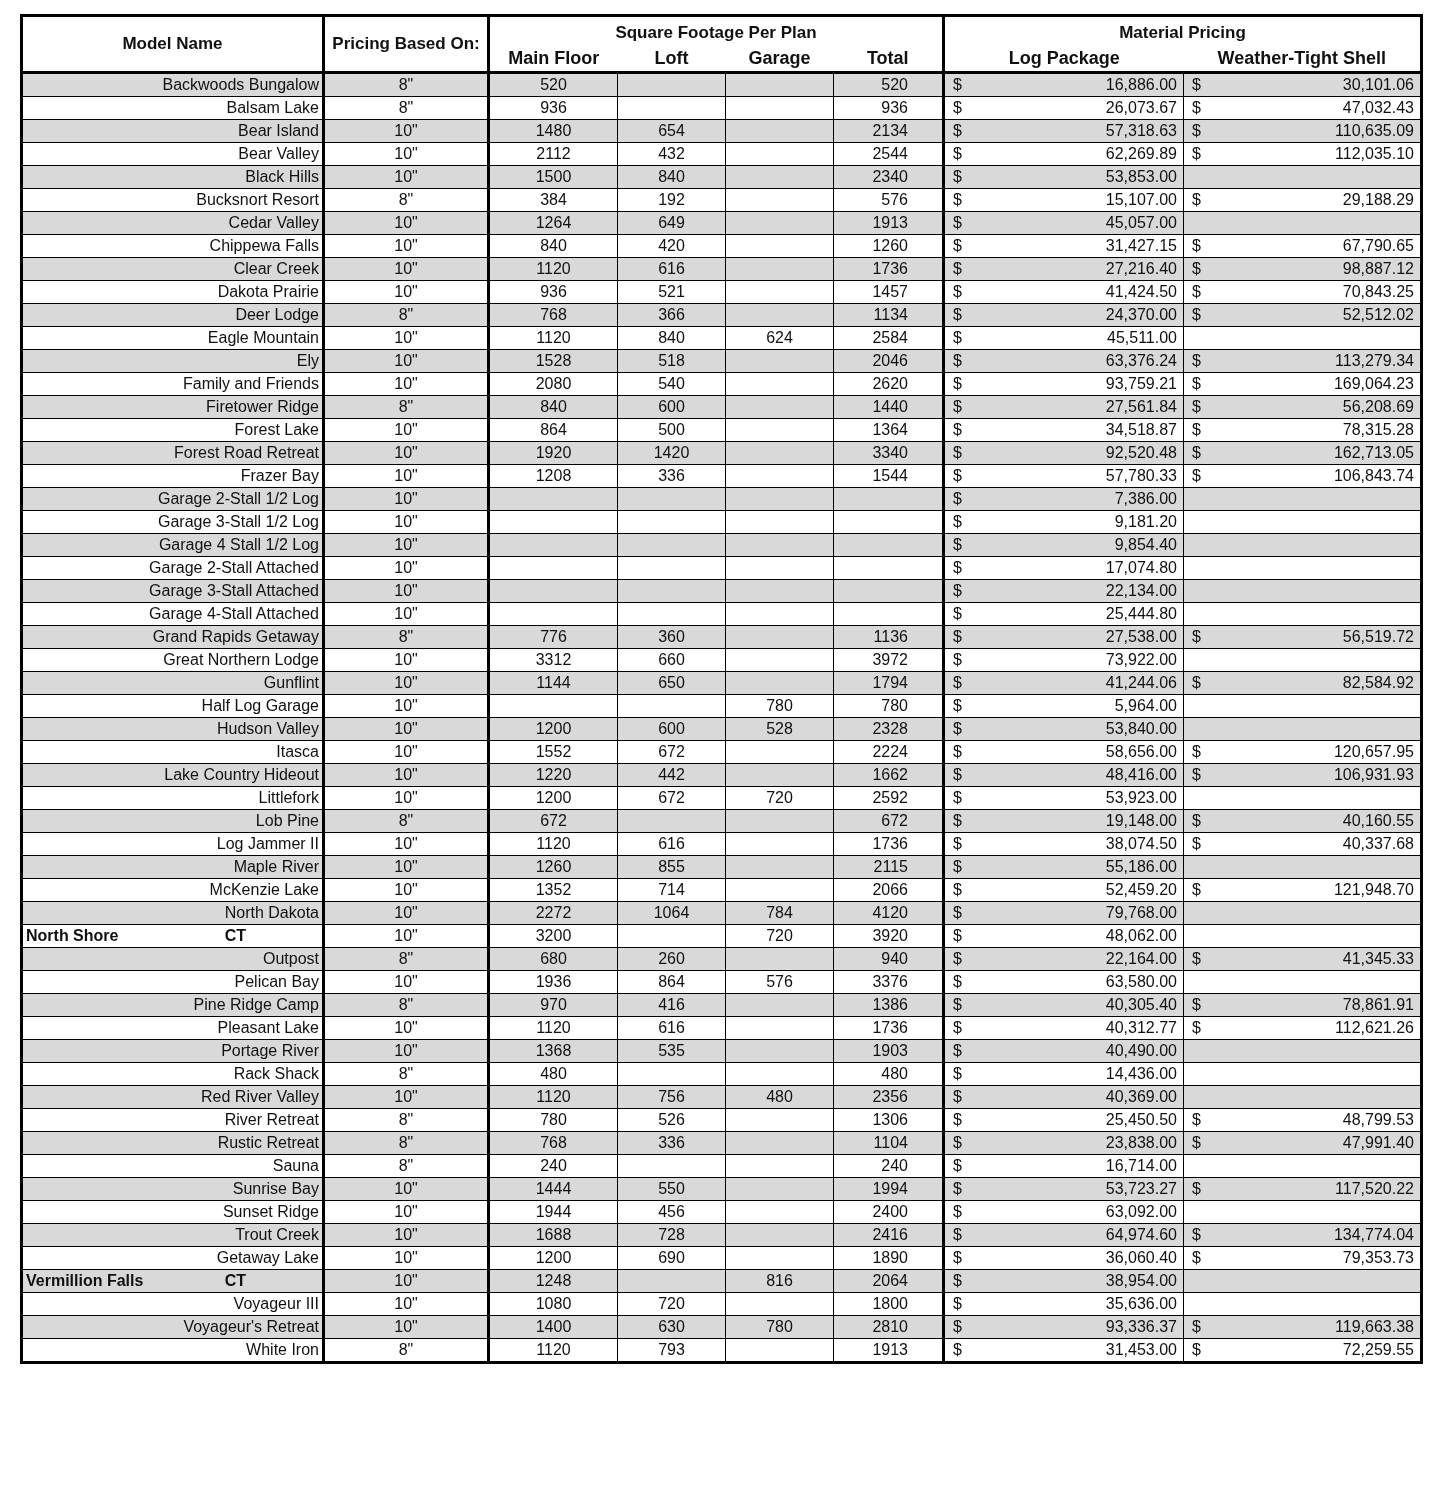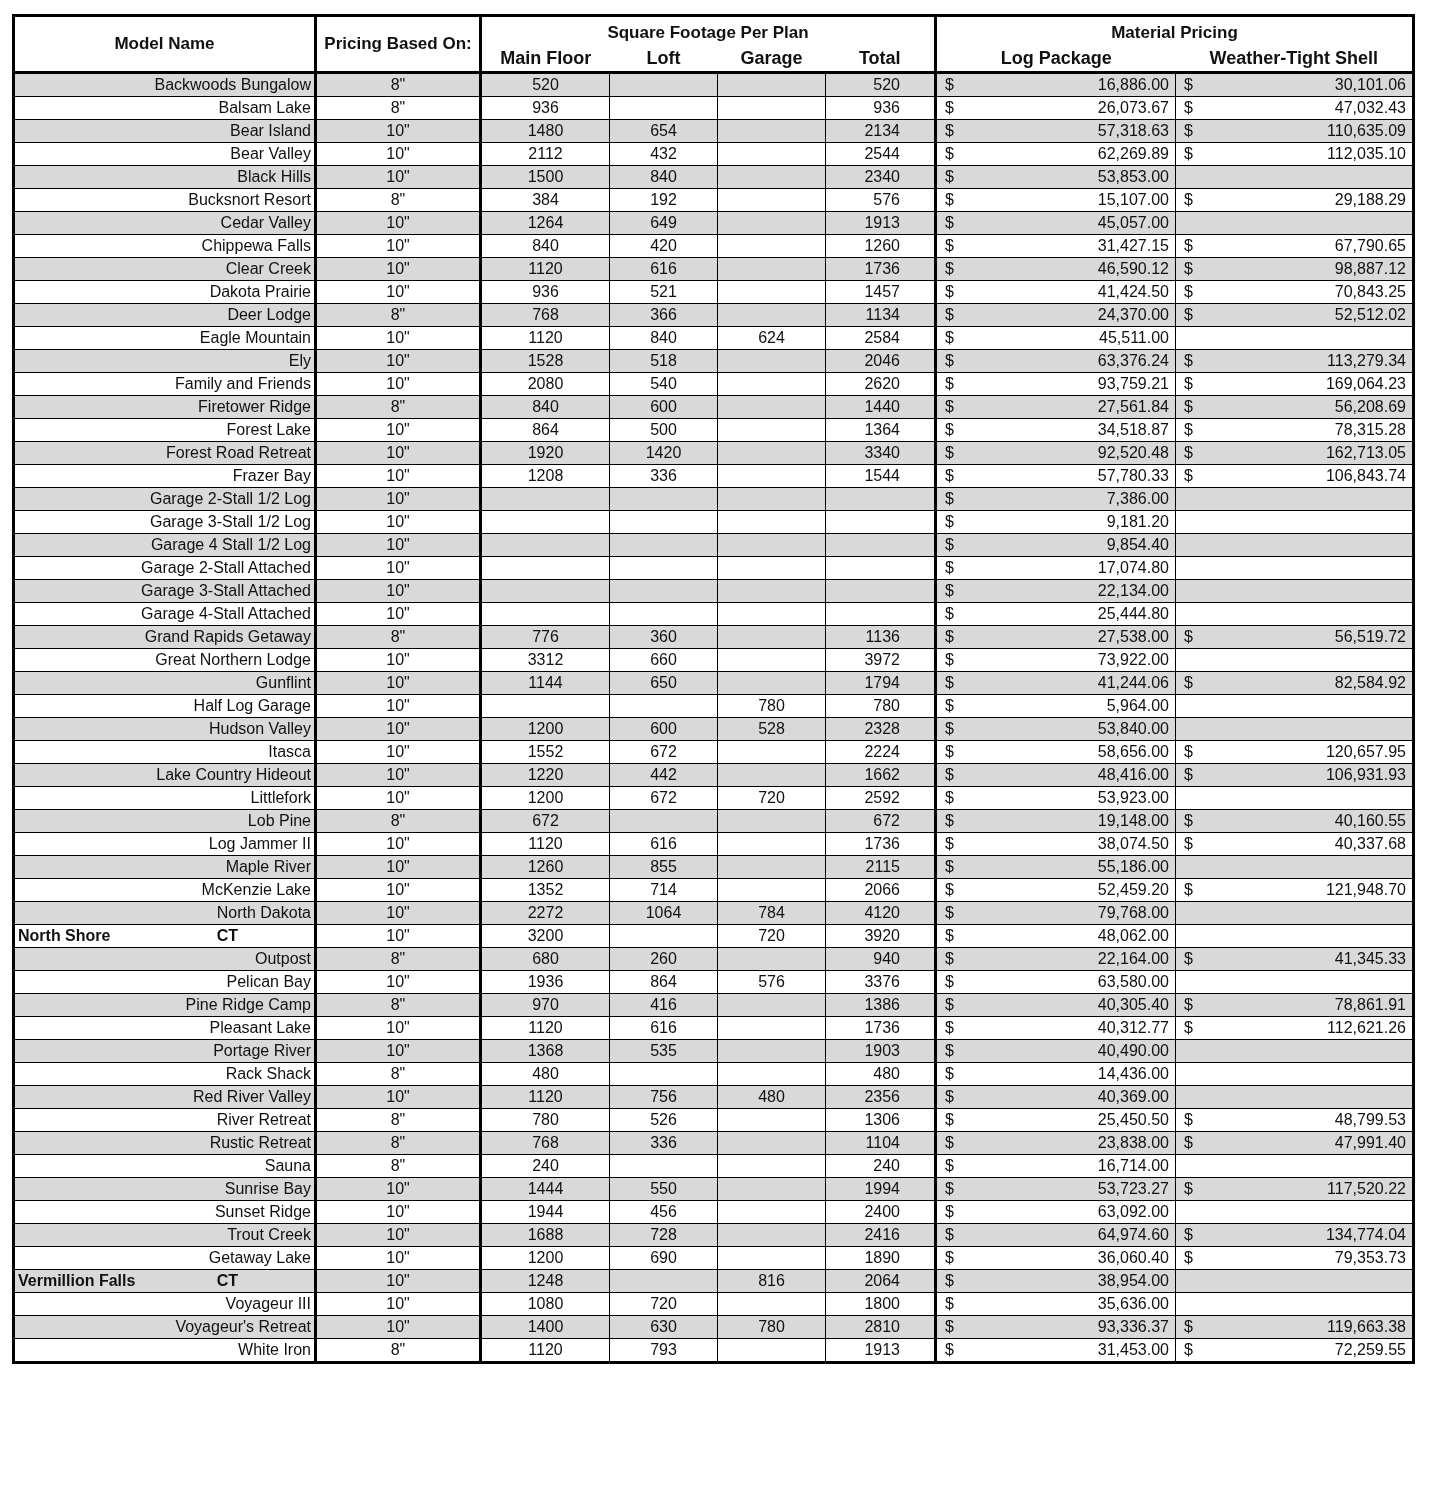--- a/index.html
+++ b/index.html
@@ -1,18 +1,18 @@
 <!DOCTYPE html>
 <html><head>
 <meta charset="utf-8">
 <style>
   html, body { margin: 0; padding: 0; background: #ffffff; }
   body { width: 1429px; height: 1493px; position: relative; overflow: hidden;
          font-family: "Liberation Sans", sans-serif; color: #111; }
-  #sheet { position: absolute; left: 12px; top: 14px; border-collapse: collapse;
+  #sheet { position: absolute; left: 20px; top: 14px; border-collapse: collapse;
            table-layout: fixed; border: 3px solid #000; }
   #sheet col.c-name { width: 302px; }
   #sheet col.c-pricing { width: 165px; }
   #sheet col.c-main { width: 129px; }
   #sheet col.c-loft { width: 108px; }
   #sheet col.c-garage { width: 108px; }
   #sheet col.c-total { width: 110px; }
   #sheet col.c-log { width: 240px; }
   #sheet col.c-wts { width: 238px; }
   #sheet th { font-weight: bold; font-size: 17px; padding: 0; background: #fff; color: #111; }
@@ -190,21 +190,21 @@
       </tr>
       <tr>
         <td class="name"><span class=""><span>Clear Creek</span></span></td>
         <td class="pricing">10"</td>
         <td class="num">1120</td>
         <td class="num">616</td>
         <td class="num"></td>
         <td class="total">1736</td>
         <td class="money">
           <span class="cur">$</span>
-          <span class="amt">46,590.12</span>
+          <span class="amt">27,216.40</span>
         </td>
         <td class="money">
           <span class="cur">$</span>
           <span class="amt">98,887.12</span>
         </td>
       </tr>
       <tr>
         <td class="name"><span class=""><span>Dakota Prairie</span></span></td>
         <td class="pricing">10"</td>
         <td class="num">936</td>

